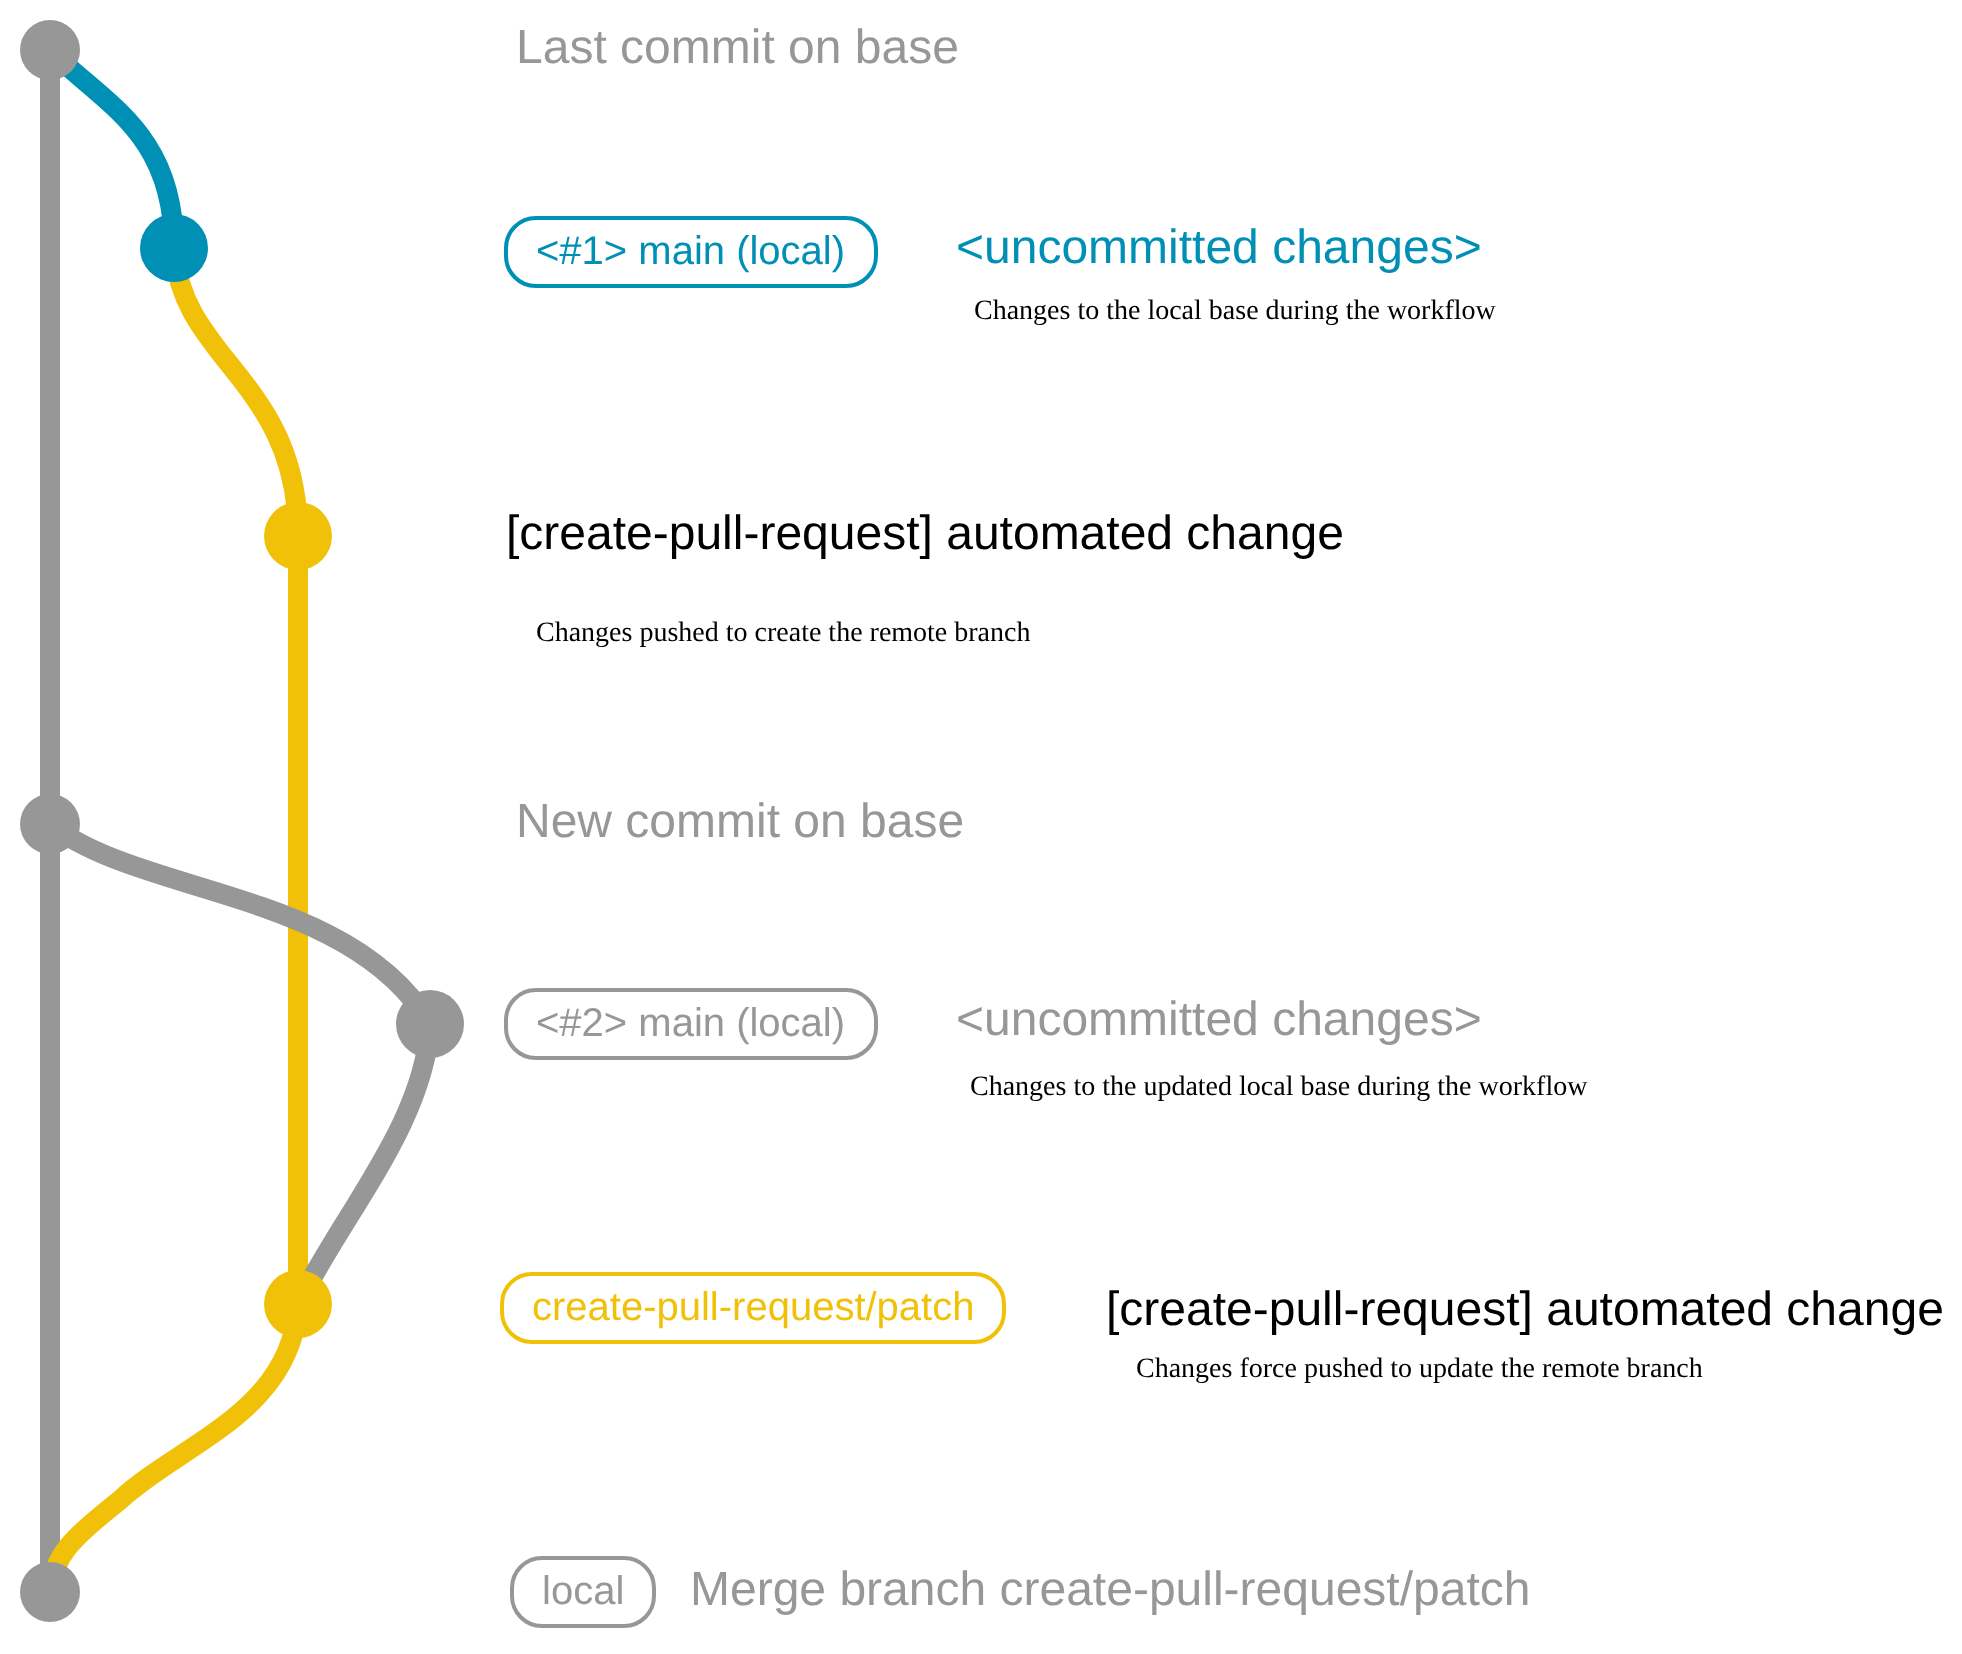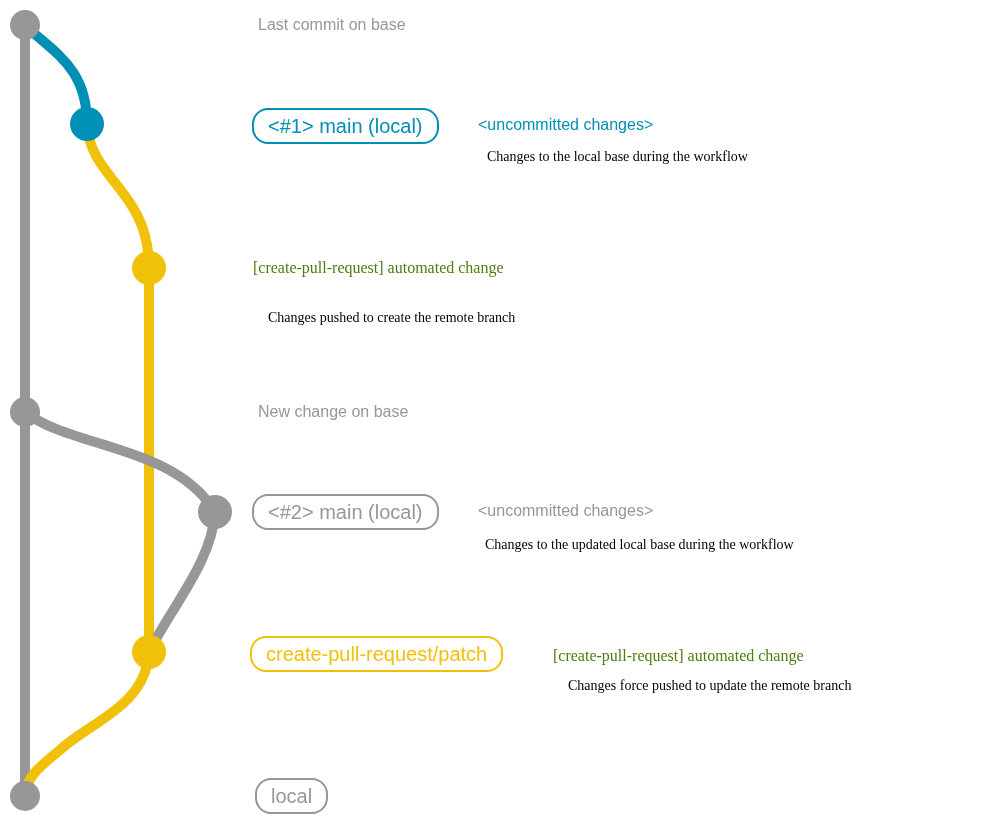--- a/index.html
+++ b/index.html
@@ -4,24 +4,24 @@
 <style>
   html,body{margin:0;padding:0;background:#ffffff;}
   .stage{
     position:relative;
     width:981px;height:827px;
     background:#ffffff;
     overflow:hidden;
     font-family:"Liberation Sans",sans-serif;
   }
   .abs{position:absolute;transform:translateY(-50%);white-space:nowrap;}
-  .slabel{font-size:16px;line-height:1.2;}
+  .slabel{font-size:24px;line-height:1.2;}
   .c-gray{color:#979797;}
   .c-blue{color:#008fb5;}
-  .c-yellow{color:#4d7c0f;font-family:Liberation Serif, serif;}
+  .c-yellow{color:#000000;}
   .desc{
     font-family:"Liberation Serif",serif;
     font-size:14px;color:#000000;line-height:1.2;
   }
   .badge{
     background:#ffffff;
     border:2px solid #979797;
     border-radius:16px;
     padding:4px 14px;
     font-size:20px;line-height:1.2;
@@ -57,25 +57,26 @@
 
   <div class="abs slabel c-gray" style="left:258px;top:25px;">Last commit on base</div>
 
   <div class="abs badge b-blue" style="left:252px;top:126px;">&lt;#1&gt; main (local)</div>
   <div class="abs slabel c-blue" style="left:478px;top:125px;">&lt;uncommitted changes&gt;</div>
   <div class="abs desc" style="left:487px;top:157px;">Changes to the local base during the workflow</div>
 
   <div class="abs slabel c-yellow" style="left:253px;top:268px;">[create-pull-request] automated change</div>
   <div class="abs desc" style="left:268px;top:300px;margin-top:18px;">Changes pushed to create the remote branch</div>
 
-  <div class="abs slabel c-gray" style="left:258px;top:412px;">New change on base</div>
+  <div class="abs slabel c-gray" style="left:258px;top:412px;">New commit on base</div>
 
   <div class="abs badge b-gray" style="left:252px;top:512px;">&lt;#2&gt; main (local)</div>
   <div class="abs slabel c-gray" style="left:478px;top:511px;">&lt;uncommitted changes&gt;</div>
   <div class="abs desc" style="left:485px;top:545px;">Changes to the updated local base during the workflow</div>
 
   <div class="abs badge b-yellow" style="left:250px;top:654px;">create-pull-request/patch</div>
   <div class="abs slabel c-yellow" style="left:553px;top:656px;">[create-pull-request] automated change</div>
   <div class="abs desc" style="left:568px;top:686px;">Changes force pushed to update the remote branch</div>
 
   <div class="abs badge b-gray" style="left:255px;top:796px;">local</div>
+  <div class="abs slabel c-gray" style="left:345px;top:796px;">Merge branch create-pull-request/patch</div>
 
 </div>
 
 </body></html>

